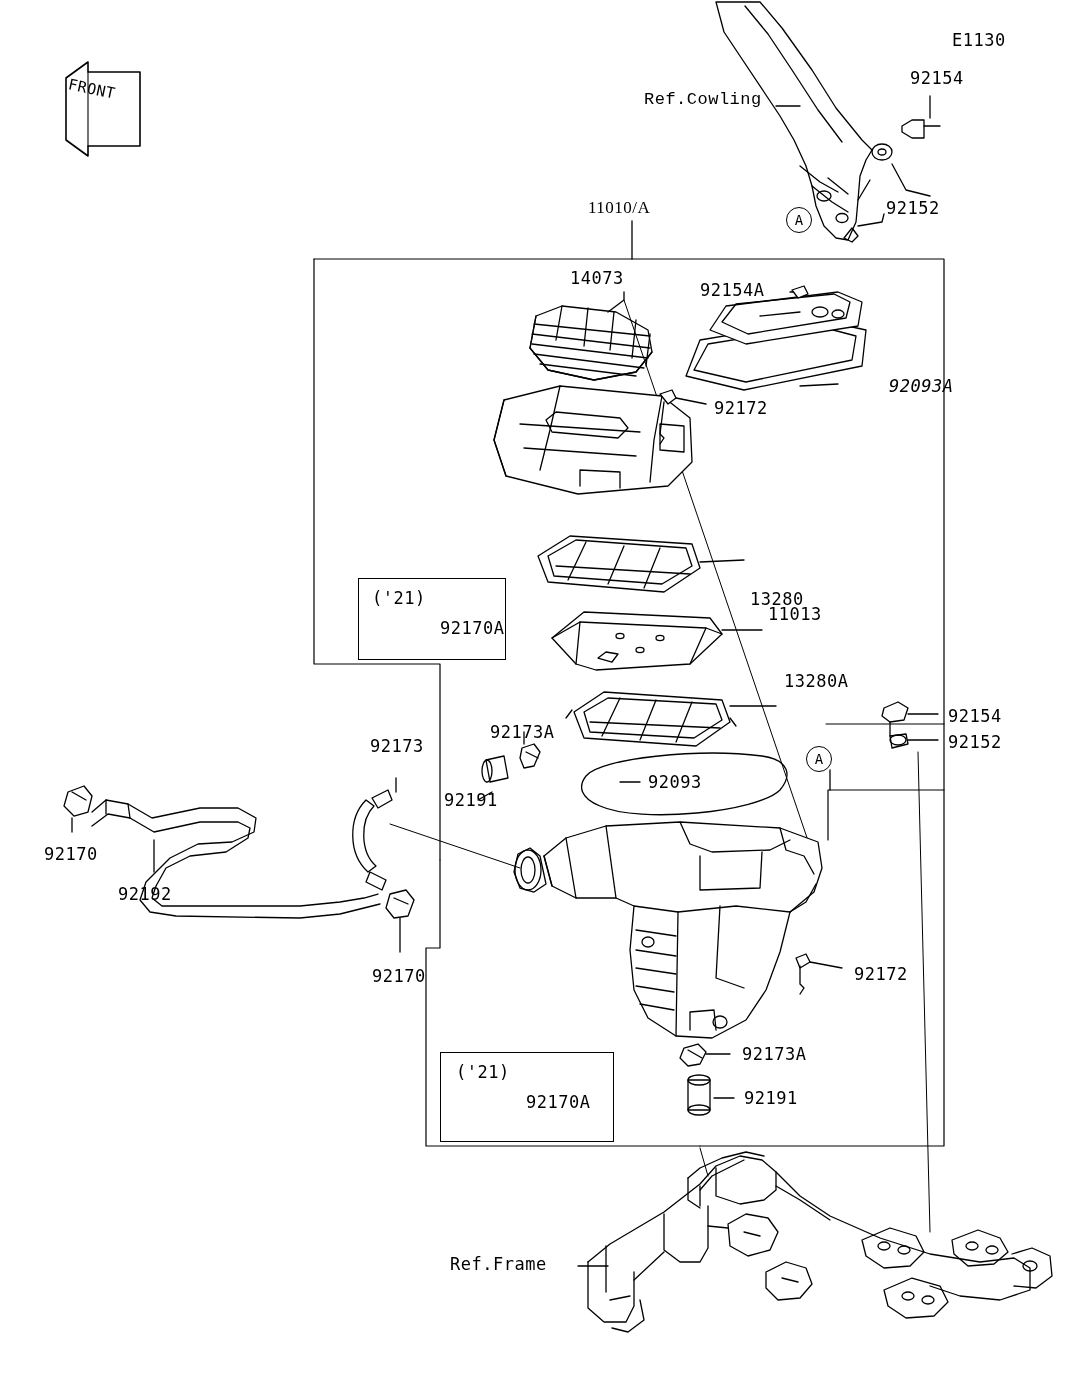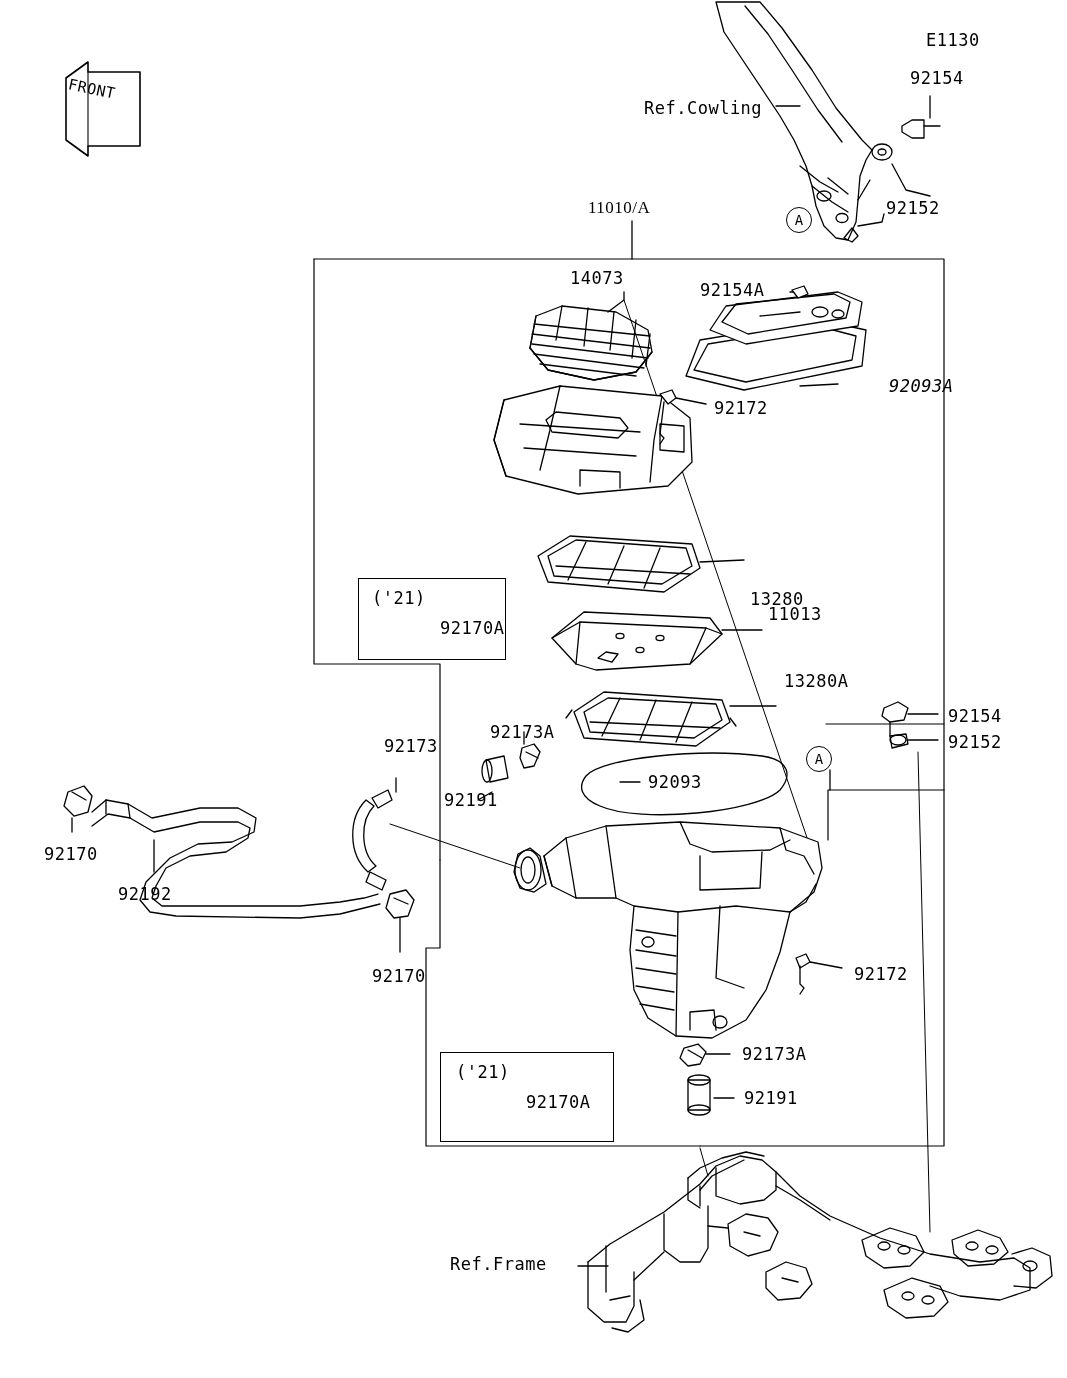--- a/index.html
+++ b/index.html
@@ -315,23 +315,23 @@
 
   <div class="variant-box" style="left:358px; top:578px; width:146px; height:80px;"></div>
   <div class="lbl" style="left:372px; top:588px;">('21)</div>
 
   <div class="variant-box" style="left:440px; top:1052px; width:172px; height:88px;"></div>
   <div class="lbl" style="left:456px; top:1062px;">('21)</div>
 
   <div class="callout-circle" style="left:786px; top:207px;">A</div>
   <div class="callout-circle" style="left:806px; top:746px;">A</div>
 
-  <div class="lbl" style="left:926px; top:30px;">E1130</div>
-
-  <div class="lbl" style="left:644px; top:98px;">Ref.Cowling</div>
+  <div class="lbl" style="left:952px; top:30px;">E1130</div>
+
+  <div class="lbl" style="left:644px; top:90px;font-family:Liberation Mono, monospace;">Ref.Cowling</div>
 
   <div class="lbl" style="left:910px; top:68px;">92154</div>
   <div class="lbl" style="left:886px; top:198px;">92152</div>
 
   <div class="lbl" style="left:588px; top:198px;font-family:Liberation Serif, serif;">11010/A</div>
 
   <div class="lbl" style="left:570px; top:268px;">14073</div>
 
   <div class="lbl" style="left:700px; top:280px;">92154A</div>
 
@@ -345,21 +345,21 @@
 
   <div class="lbl" style="left:784px; top:671px;">13280A</div>
 
   <div class="lbl" style="left:948px; top:706px;">92154</div>
   <div class="lbl" style="left:948px; top:732px;">92152</div>
 
   <div class="lbl" style="left:490px; top:722px;">92173A</div>
 
   <div class="lbl" style="left:648px; top:772px;">92093</div>
 
-  <div class="lbl" style="left:384px; top:736px;">92173</div>
+  <div class="lbl" style="left:370px; top:736px;">92173</div>
 
   <div class="lbl" style="left:444px; top:790px;">92191</div>
 
   <div class="lbl" style="left:44px; top:844px;">92170</div>
 
   <div class="lbl" style="left:118px; top:884px;">92192</div>
 
   <div class="lbl" style="left:372px; top:966px;">92170</div>
 
   <div class="lbl" style="left:854px; top:964px;">92172</div>

